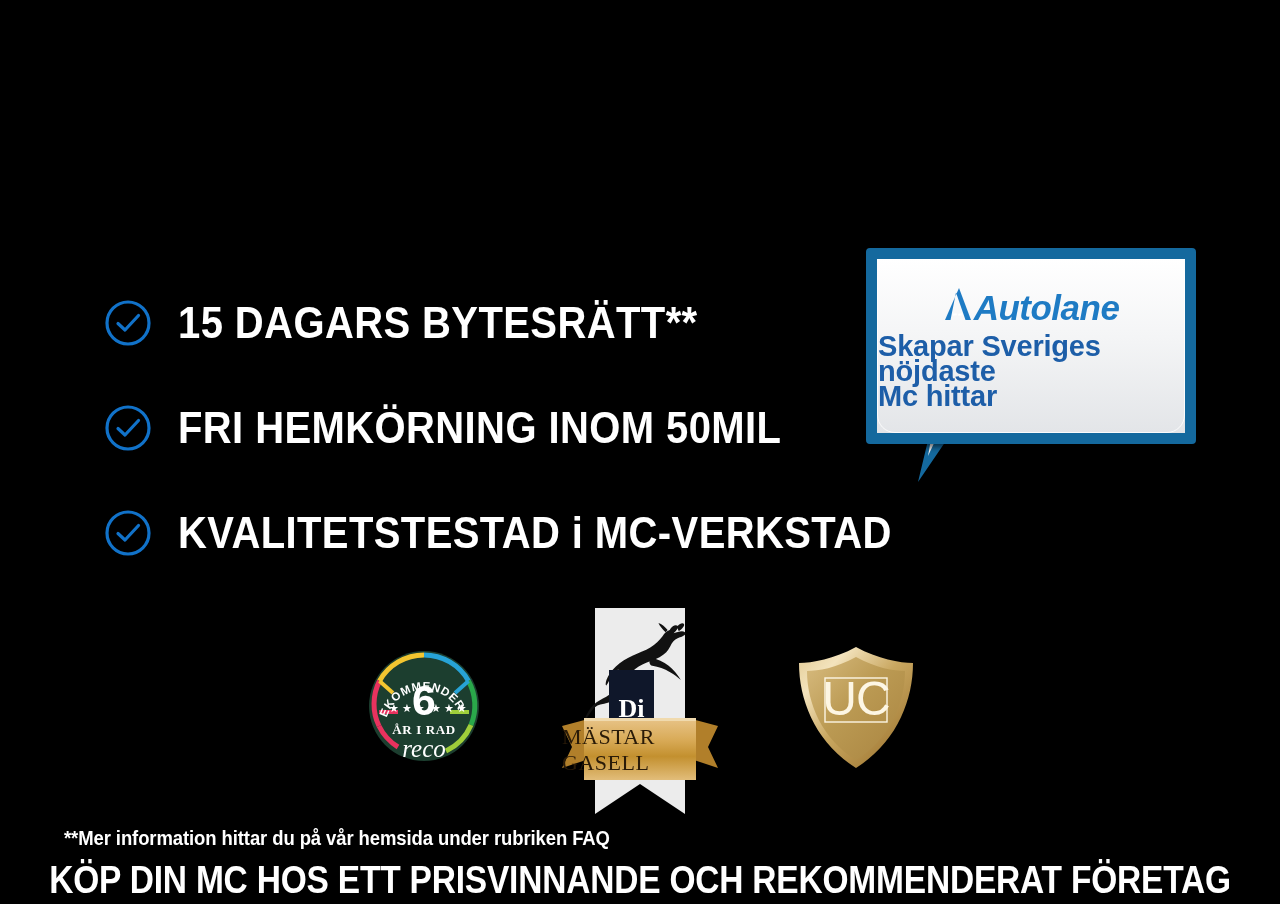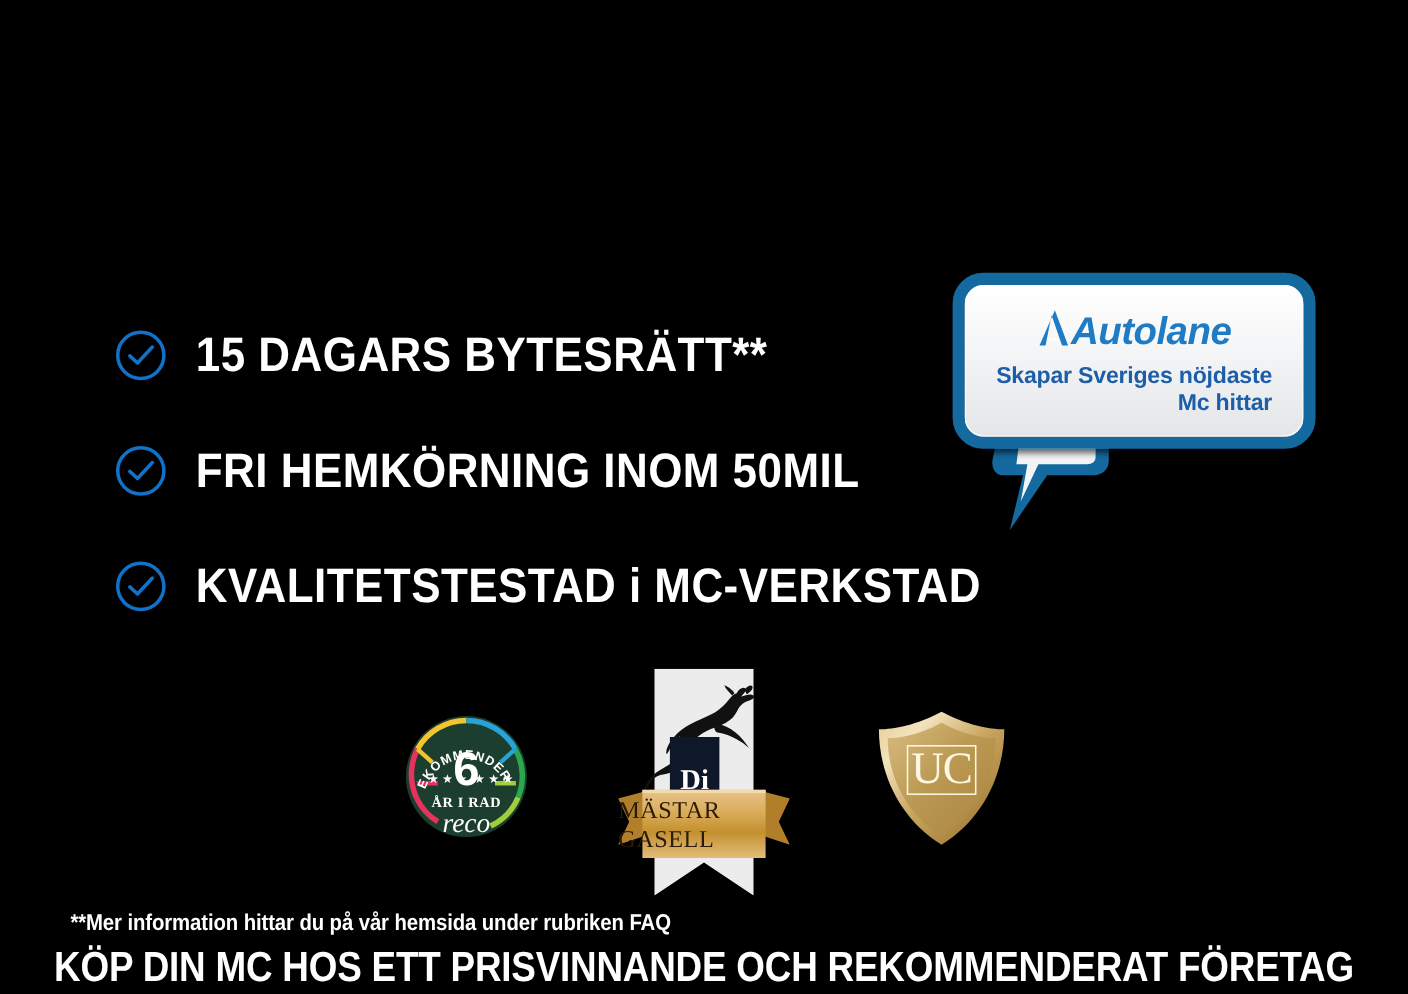--- a/index.html
+++ b/index.html
@@ -71,22 +71,22 @@
     transform: scaleY(1.1);
     transform-origin: left center;
   }
 
   
   .bubble {
     position: absolute;
     left: 866px;
     top: 248px;
     width: 330px;
-    height: 160px;
-    border-radius: 28px;
+    height: 196px;
+    border-radius: 4px;
     background: linear-gradient(180deg, #ffffff 0%, #f4f5f6 45%, #e3e5e8 100%);
     border: 11px solid #14699e;
     box-sizing: border-box;
     box-shadow: 0 3px 6px rgba(0,0,0,0.6);
     z-index: 3;
   }
   .bubble-inner {
     position: absolute;
     inset: 0;
     border-radius: 18px;
@@ -114,24 +114,24 @@
     line-height: 38px;
     color: #1e7bc4;
     letter-spacing: -0.5px;
     display: flex;
     align-items: center;
   }
   .logo-a { margin-right: 1px; display:inline-block; }
   .bubble-tag {
     font-family: "Liberation Sans", sans-serif;
     font-weight: 700;
-    font-size: 21px;
+    font-size: 29px;
     line-height: 25px;
     color: #1d5ea8;
-    text-align: right;
+    text-align: left;
     margin-top: 6px;
     letter-spacing: -0.2px;
   }
 
   
   .badges {
     position: absolute;
     left: 0;
     top: 600px;
     width: 1280px;
@@ -205,23 +205,23 @@
     color: #2a1b08;
     z-index: 4;
     letter-spacing: 0.5px;
   }
 
   .uc-text {
     position: absolute;
     left: 0; top: 33px;
     width: 120px;
     text-align: center;
-    font-family: Liberation Serif, serif;
+    font-family: Liberation Sans, sans-serif;
     font-weight: 400;
-    font-size: 41px;
+    font-size: 48px;
     line-height: 41px;
     color: #fdf6e4;
     letter-spacing: -1px;
   }
 
   
   .footnote {
     position: absolute;
     left: 64px;
     top: 826px;

